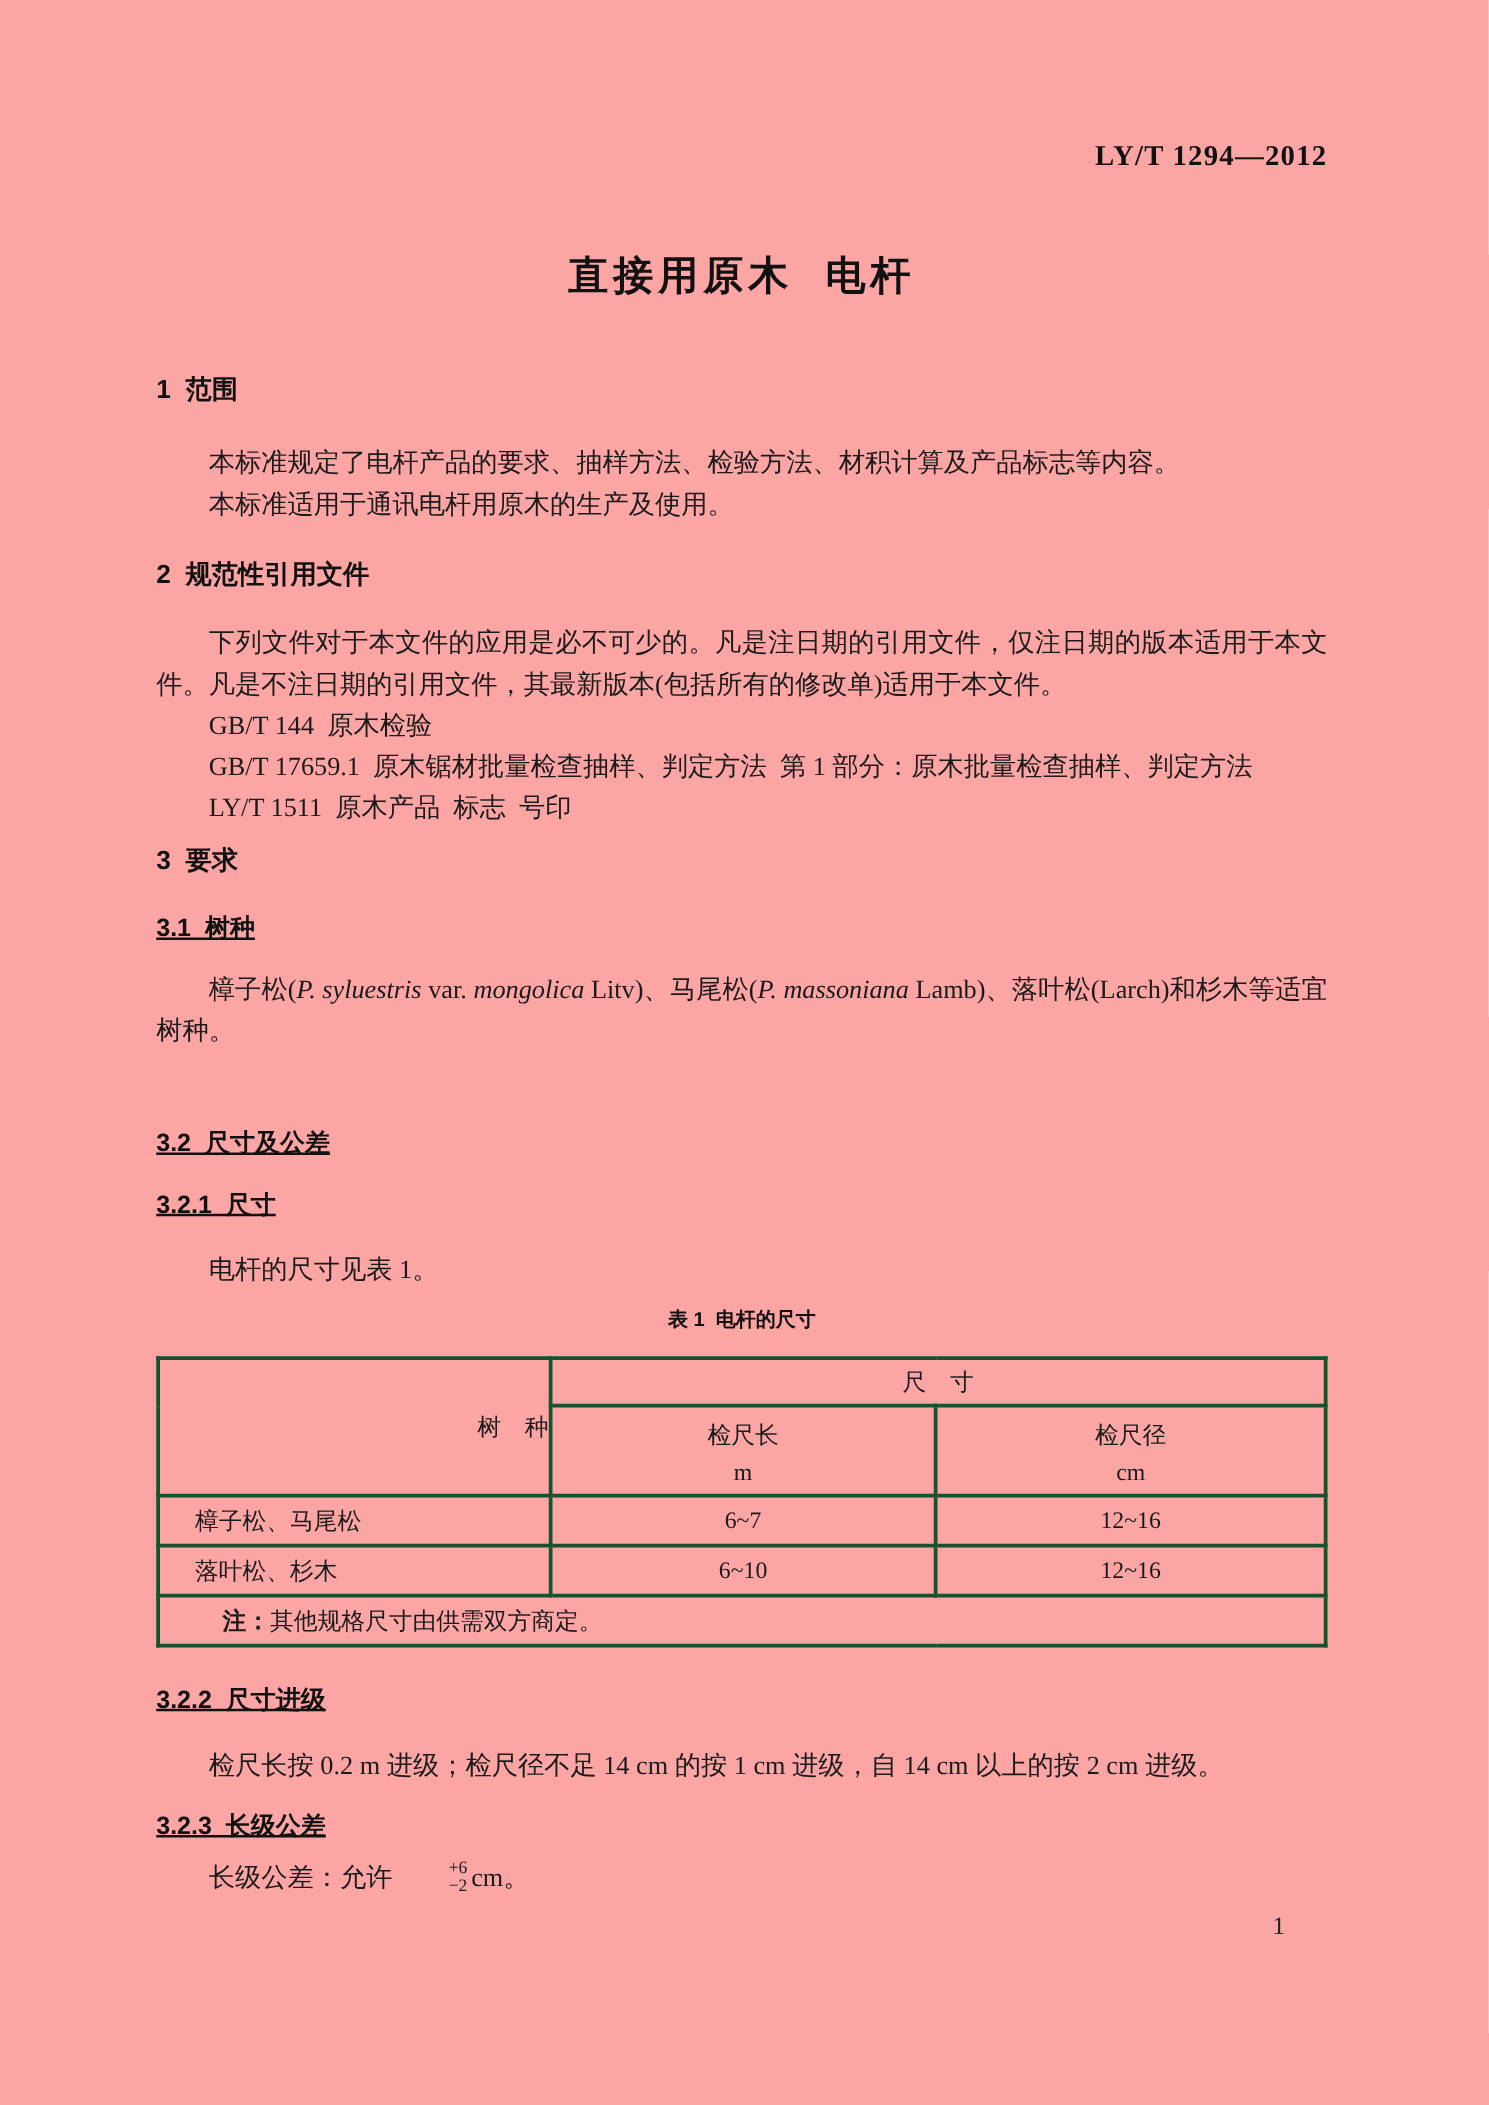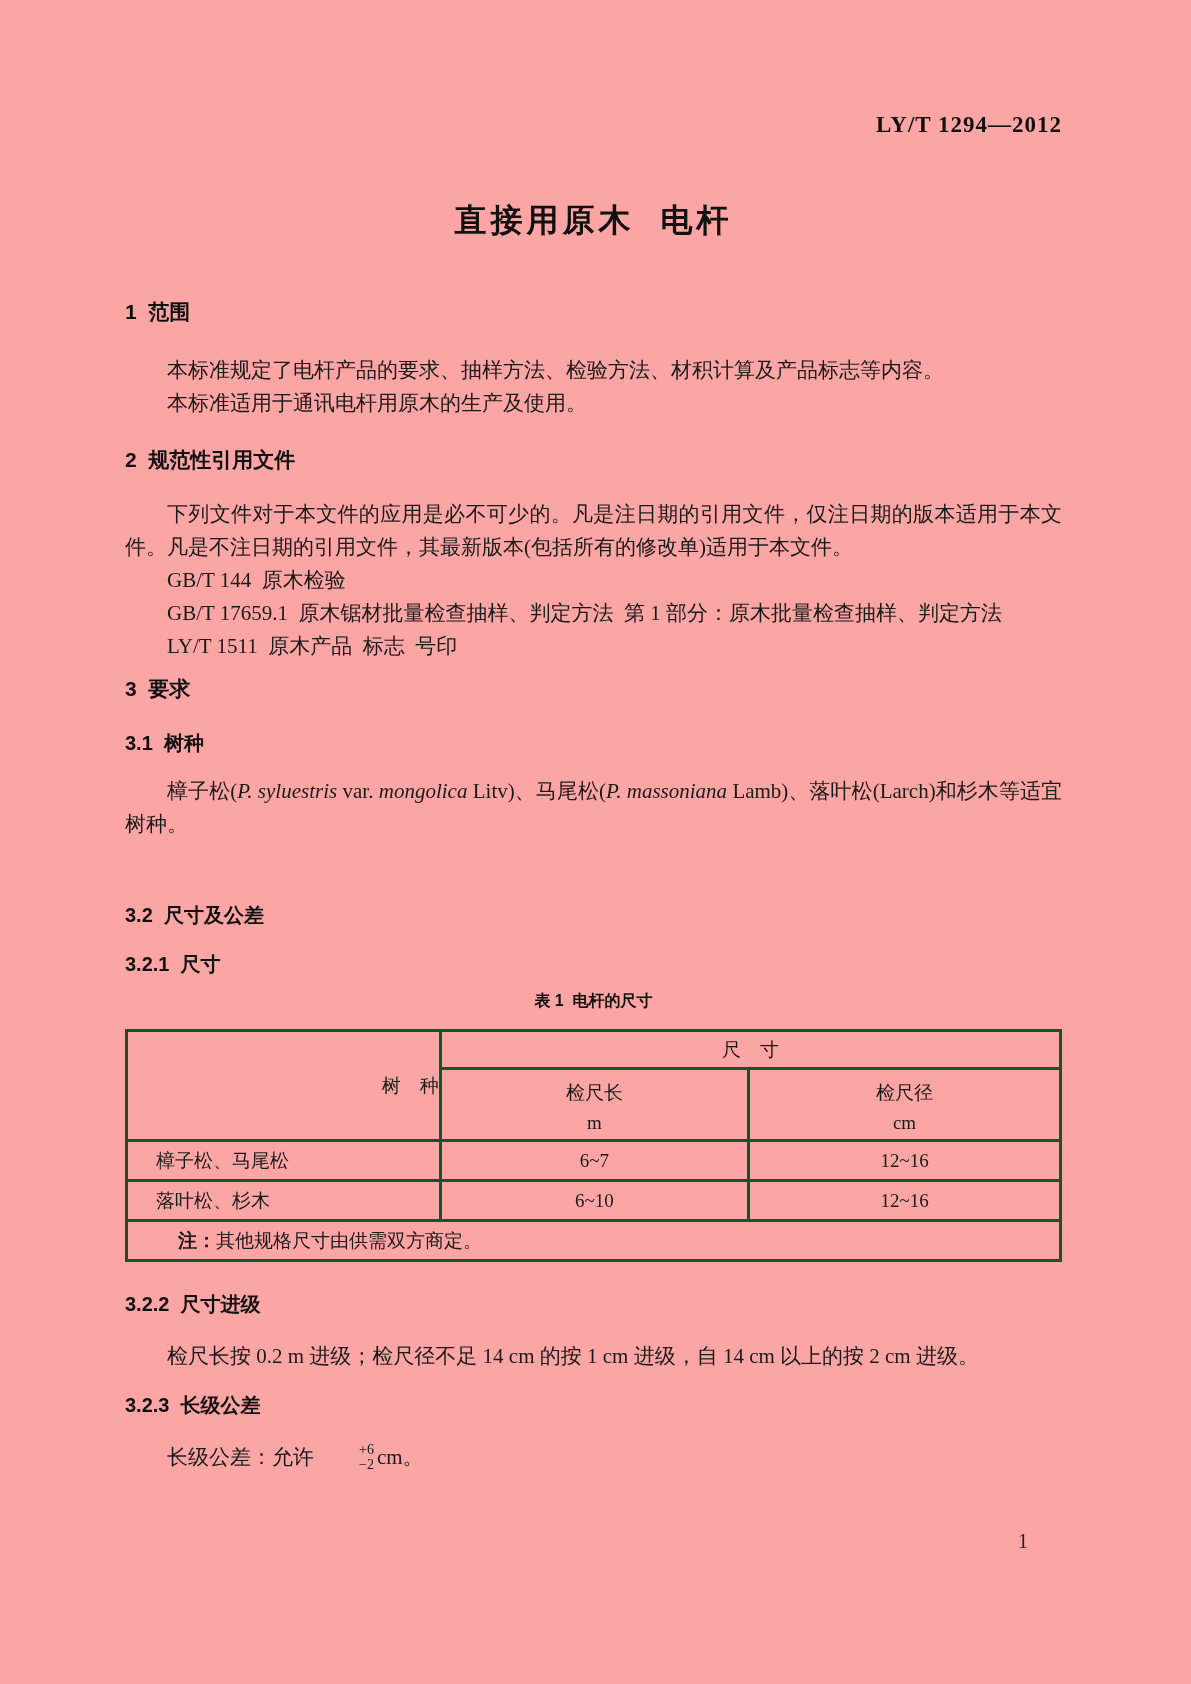--- a/index.html
+++ b/index.html
@@ -29,40 +29,40 @@
     font-weight:bold; font-size:32px; letter-spacing:4px;
     line-height:44px; color:#111;
   }
 
   h2.sec {
     font-family:"Liberation Sans","DejaVu Sans",sans-serif;
     font-weight:bold; font-size:21px; line-height:24px; color:#111;
   }
   h3.sec {
     font-family:"Liberation Sans","DejaVu Sans",sans-serif;
-    font-weight:bold; font-size:20px; line-height:24px; color:#111;
+    font-weight:bold; font-size:20px; line-height:24px; color:#111;text-decoration:underline;
   }
   .h-scope   { margin-top:58px; }
   .h-norm    { margin-top:28px; }
   .h-req     { margin-top:14px; }
   .h-species { margin-top:30px; }
   .h-dim     { margin-top:62px; }
   .h-size    { margin-top:25px; }
   .h-grade   { margin-top:30px; }
   .h-tol     { margin-top:20px; }
 
   p.body { line-height:33px; text-align:justify; }
   .indent { text-indent:2em; }
   .p-scope1 { margin-top:30px; }
   .p-norm   { margin-top:26px; }
   .ref-line { line-height:33px; text-indent:2em; }
   .p-species{ margin-top:20px; }
   .p-size   { margin-top:23px; }
   .p-grade  { margin-top:24px; }
-  .p-tol    { margin-top:24px; }
+  .p-tol    { margin-top:13px; }
   .latin { font-style:italic; }
 
   .table-title {
     margin-top:10px; text-align:center;
     font-family:"Liberation Sans","DejaVu Sans",sans-serif;
     font-weight:bold; font-size:16px; line-height:30px; color:#111;
   }
   table.t1 {
     margin-top:13px;
     width:937px;
@@ -118,20 +118,21 @@
     <p class="ref-line">LY/T 1511&nbsp;&nbsp;原木产品&nbsp;&nbsp;标志&nbsp;&nbsp;号印</p>
 
     <h2 class="sec h-req">3&nbsp;&nbsp;要求</h2>
 
     <h3 class="sec h-species">3.1&nbsp;&nbsp;树种</h3>
     <p class="body indent p-species"><span>樟子松(</span><span class="latin">P. syluestris</span><span> var. </span><span class="latin">mongolica</span><span> Litv)、马尾松(</span><span class="latin">P. massoniana</span><span> Lamb)、落叶松(Larch)和杉木等适宜树种。</span></p>
 
     <h3 class="sec h-dim">3.2&nbsp;&nbsp;尺寸及公差</h3>
 
     <h3 class="sec h-size">3.2.1&nbsp;&nbsp;尺寸</h3>
+    <p class="body indent p-size">电杆的尺寸见表 1。</p>
 
     <div class="table-title">表 1&nbsp;&nbsp;电杆的尺寸</div>
 
     <table class="t1">
       <colgroup>
         <col style="width:33.6%">
         <col style="width:33.0%">
         <col style="width:33.4%">
       </colgroup>
       <tbody>

